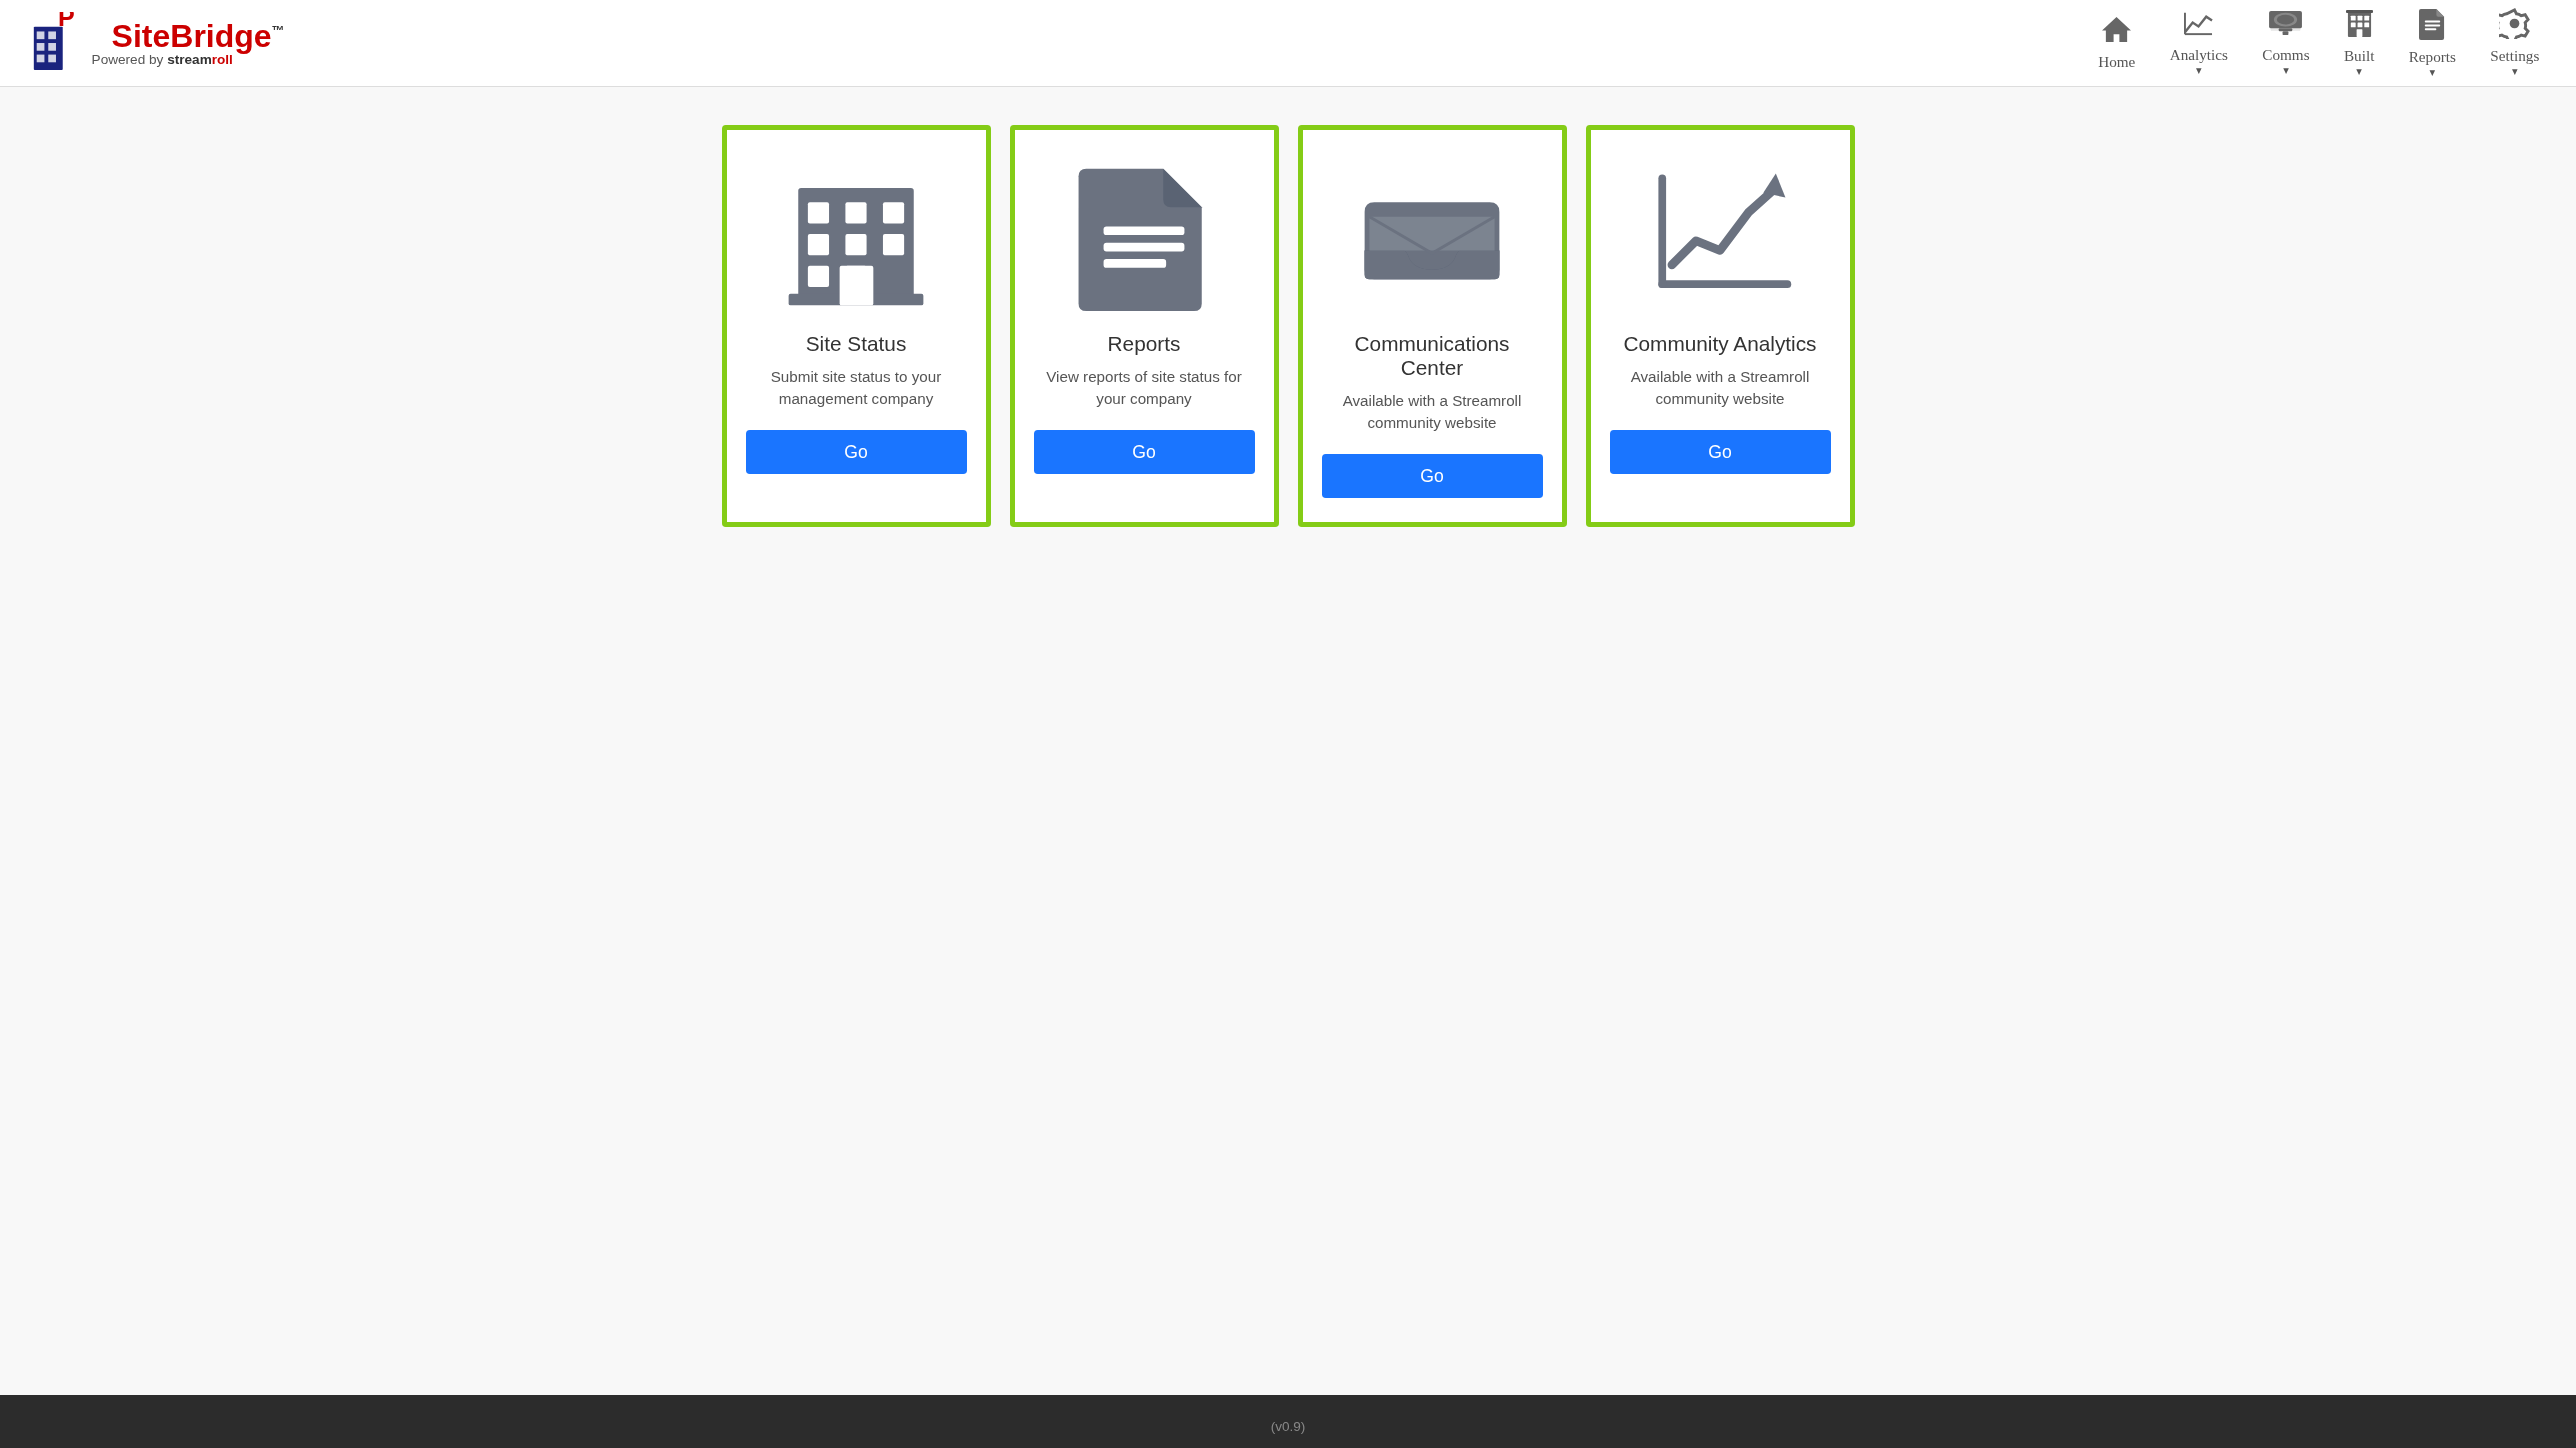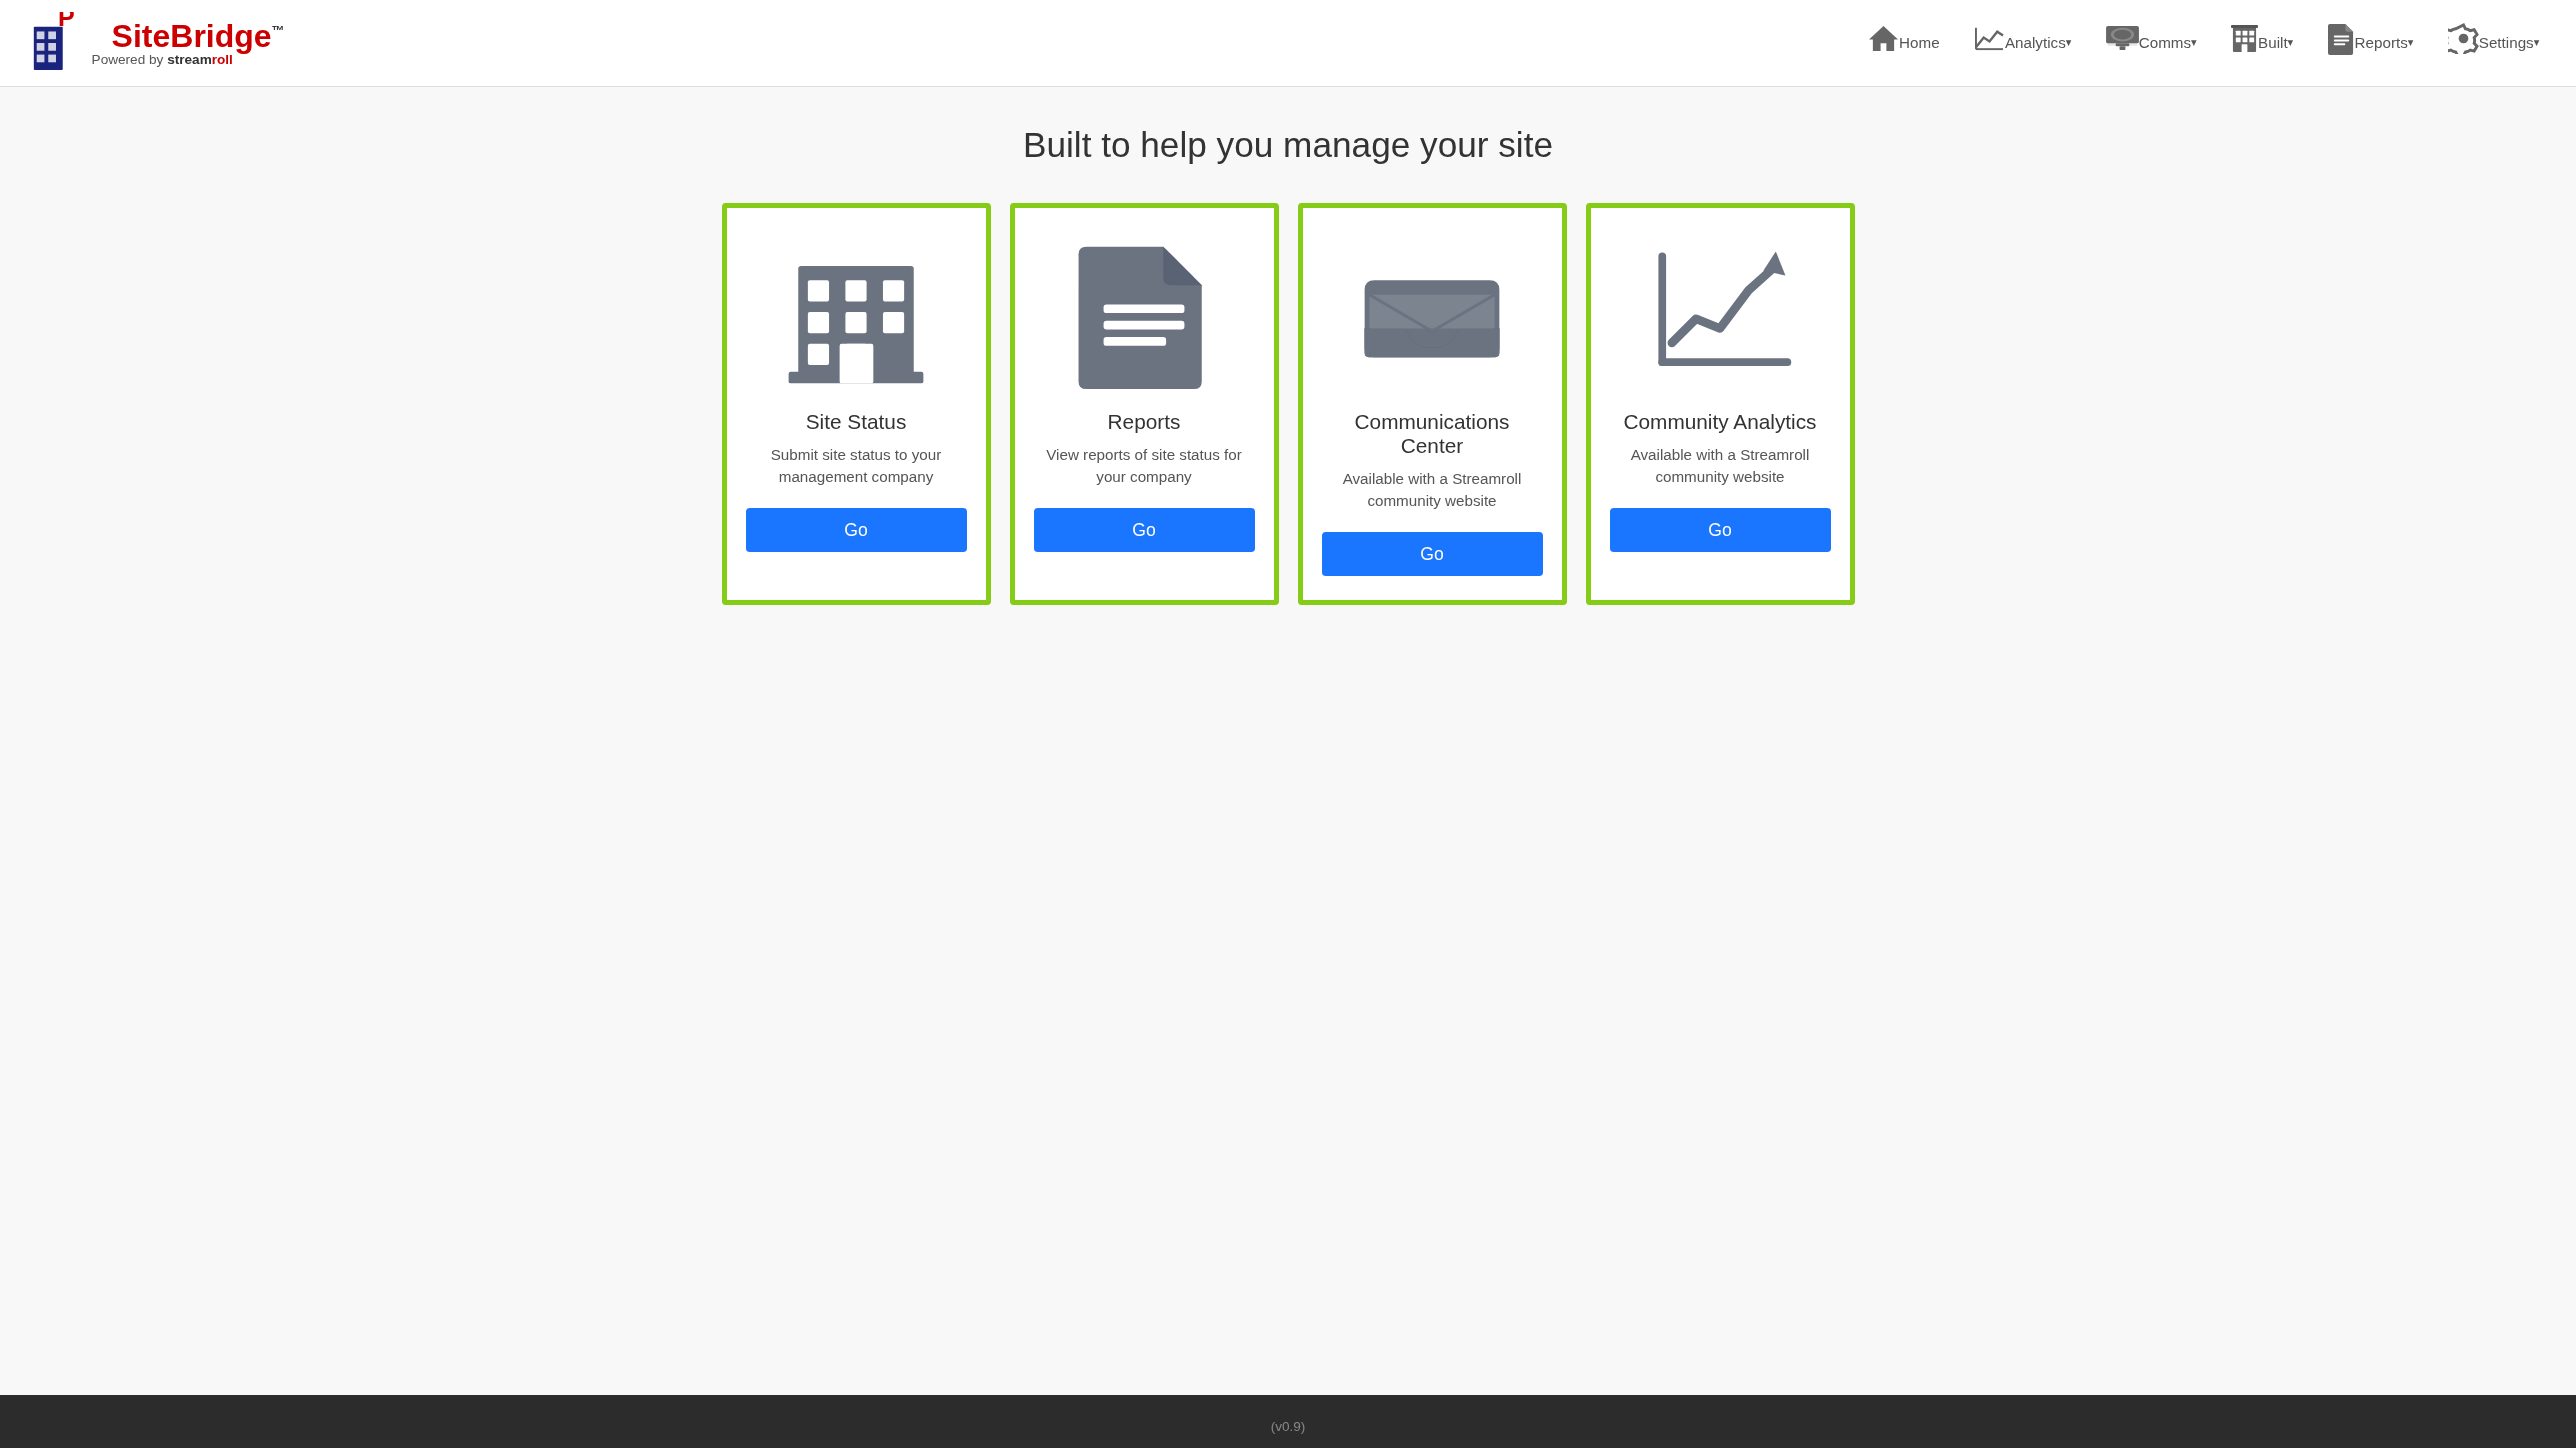--- a/index.html
+++ b/index.html
@@ -49,28 +49,29 @@
       color: #333;
     }
 
     nav {
       display: flex;
       align-items: center;
       gap: 19px;
     }
     .nav-item {
       display: flex;
-      flex-direction: row;
+      flex-direction: column;
       align-items: center;
       cursor: pointer;
       color: #555;
       font-size: 1rem;
       text-decoration: none;
       padding: 4.8px 7.7px;
       position: relative;
+      font-family: Liberation Serif, serif;
     }
     .nav-icon {
       font-size: 1.8rem;
       margin-bottom: 1.9px;
       color: #666;
     }
     .nav-label {
       font-size: 0.95rem;
       color: #555;
     }
@@ -276,21 +277,20 @@
           <path d="M16,2 l2,4 a10,10,0,0,1,5,2 l4,-1 l3,5 l-3,3 a10,10,0,0,1,0,6 l3,3 l-3,5 l-4,-1 a10,10,0,0,1,-5,2 l-2,4 l-6,0 l-2,-4 a10,10,0,0,1,-5,-2 l-4,1 l-3,-5 l3,-3 a10,10,0,0,1,0,-6 l-3,-3 l3,-5 l4,1 a10,10,0,0,1,5,-2 z" fill="none" stroke="#666" stroke-width="3"></path>
         </svg>
       </span>
       <span class="nav-label">Settings</span>
       <span class="nav-caret">▾</span>
     </a>
   </nav>
 </header>
 
 <main>
-  <h1 class="page-heading">Built to help you manage your site</h1>
 
   <div class="cards-container">
 
     <div class="card">
       <div class="card-icon-area">
         <svg viewBox="0 0 160 160" xmlns="http://www.w3.org/2000/svg">
           <rect x="20" y="30" width="120" height="115" rx="3" fill="#6b7280"></rect>
           <rect x="10" y="140" width="140" height="12" rx="2" fill="#6b7280"></rect>
           <rect x="30" y="45" width="22" height="22" rx="2" fill="#fff"></rect>
           <rect x="69" y="45" width="22" height="22" rx="2" fill="#fff"></rect>

